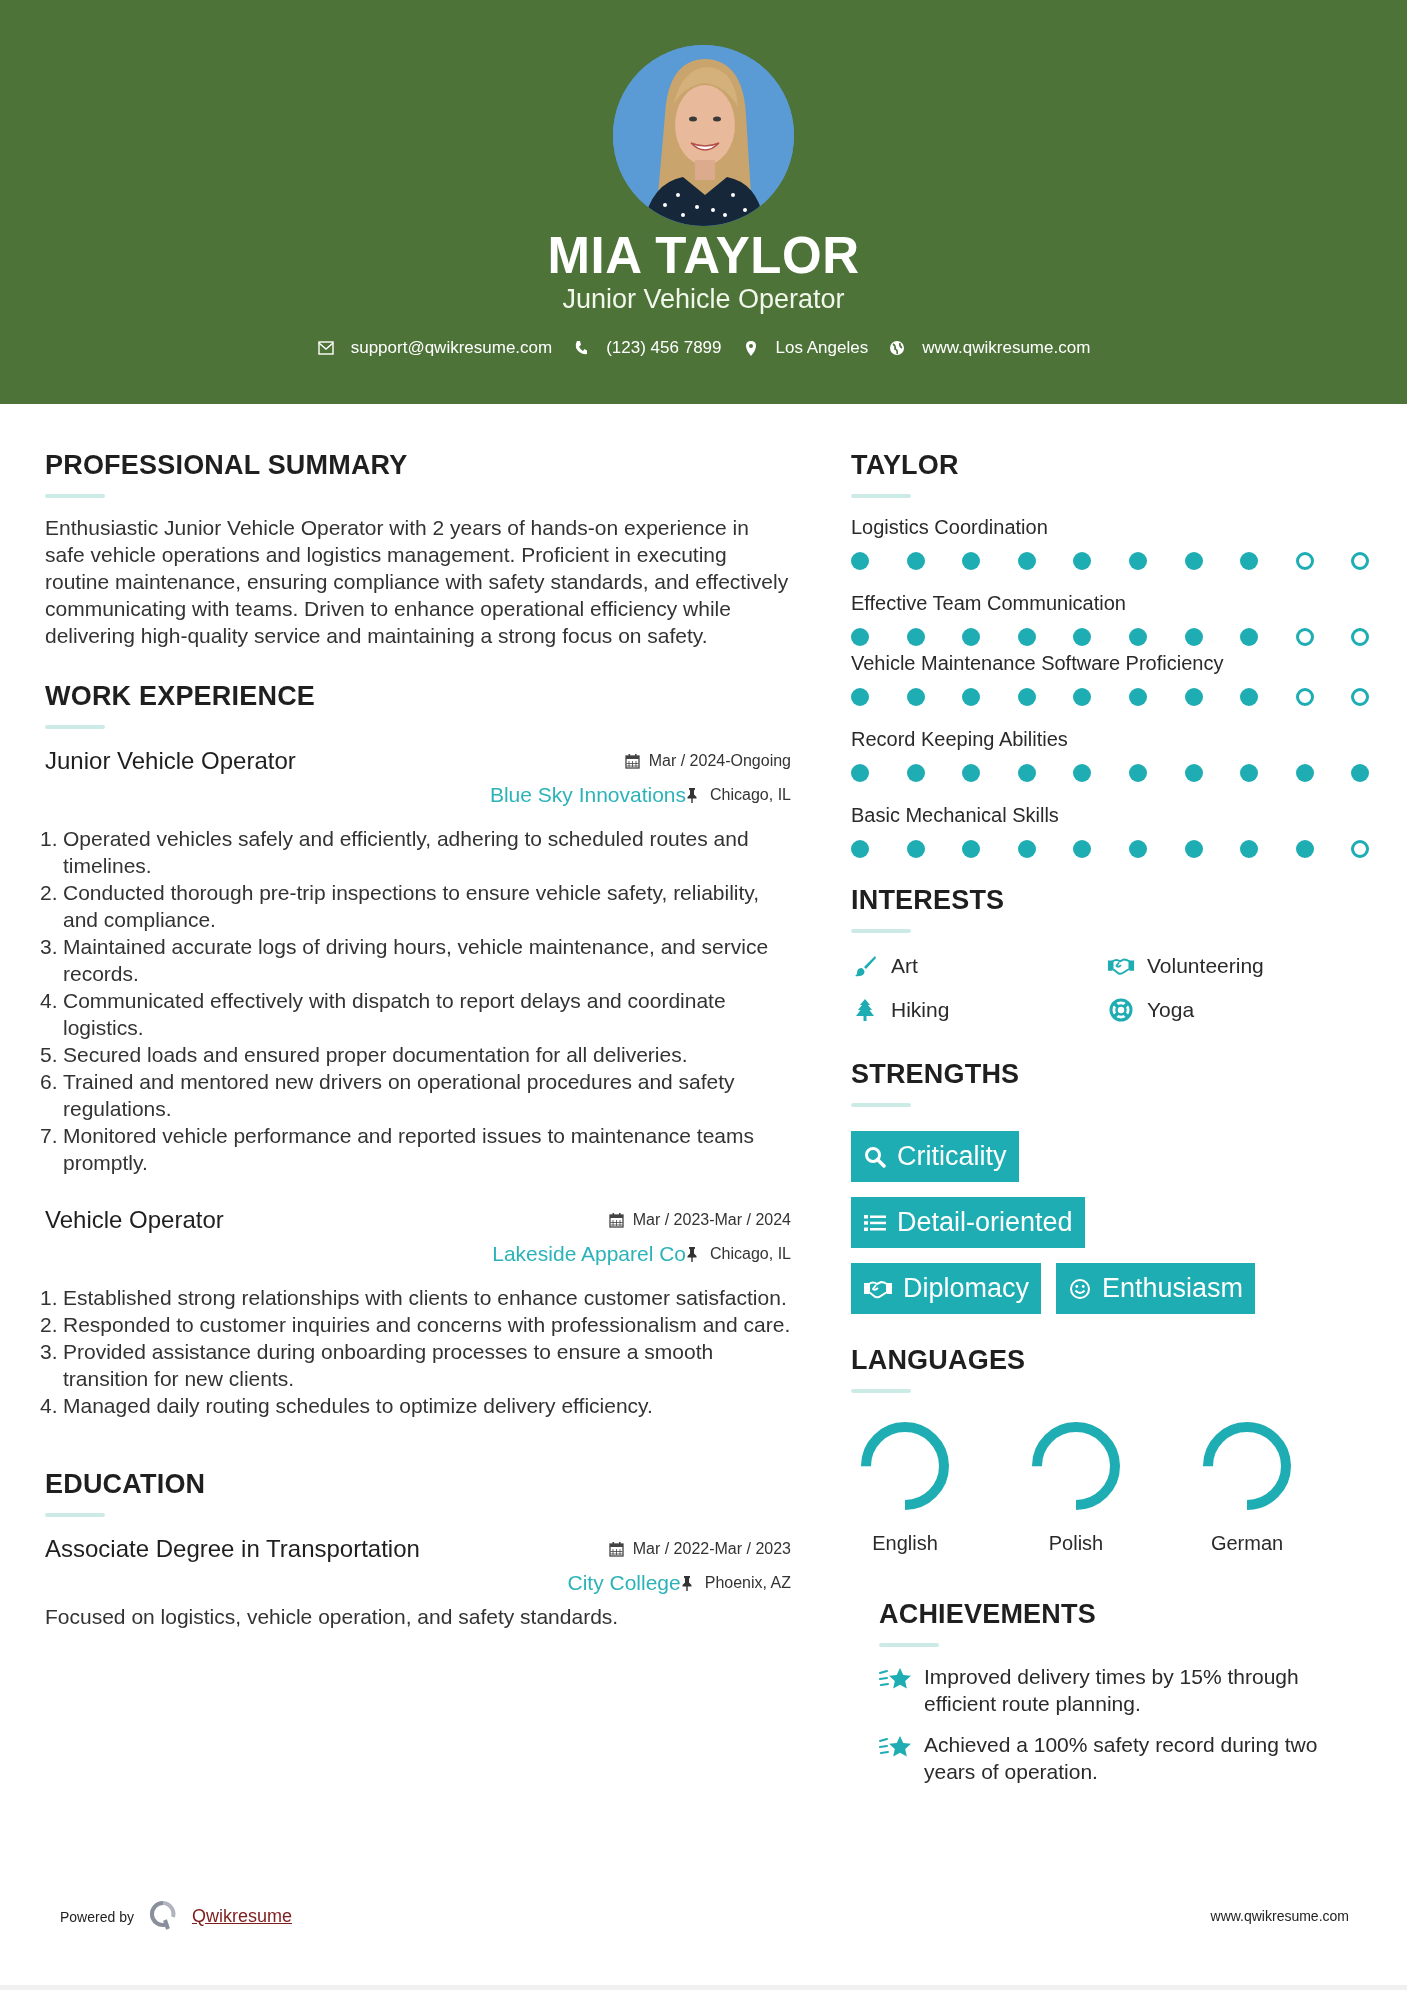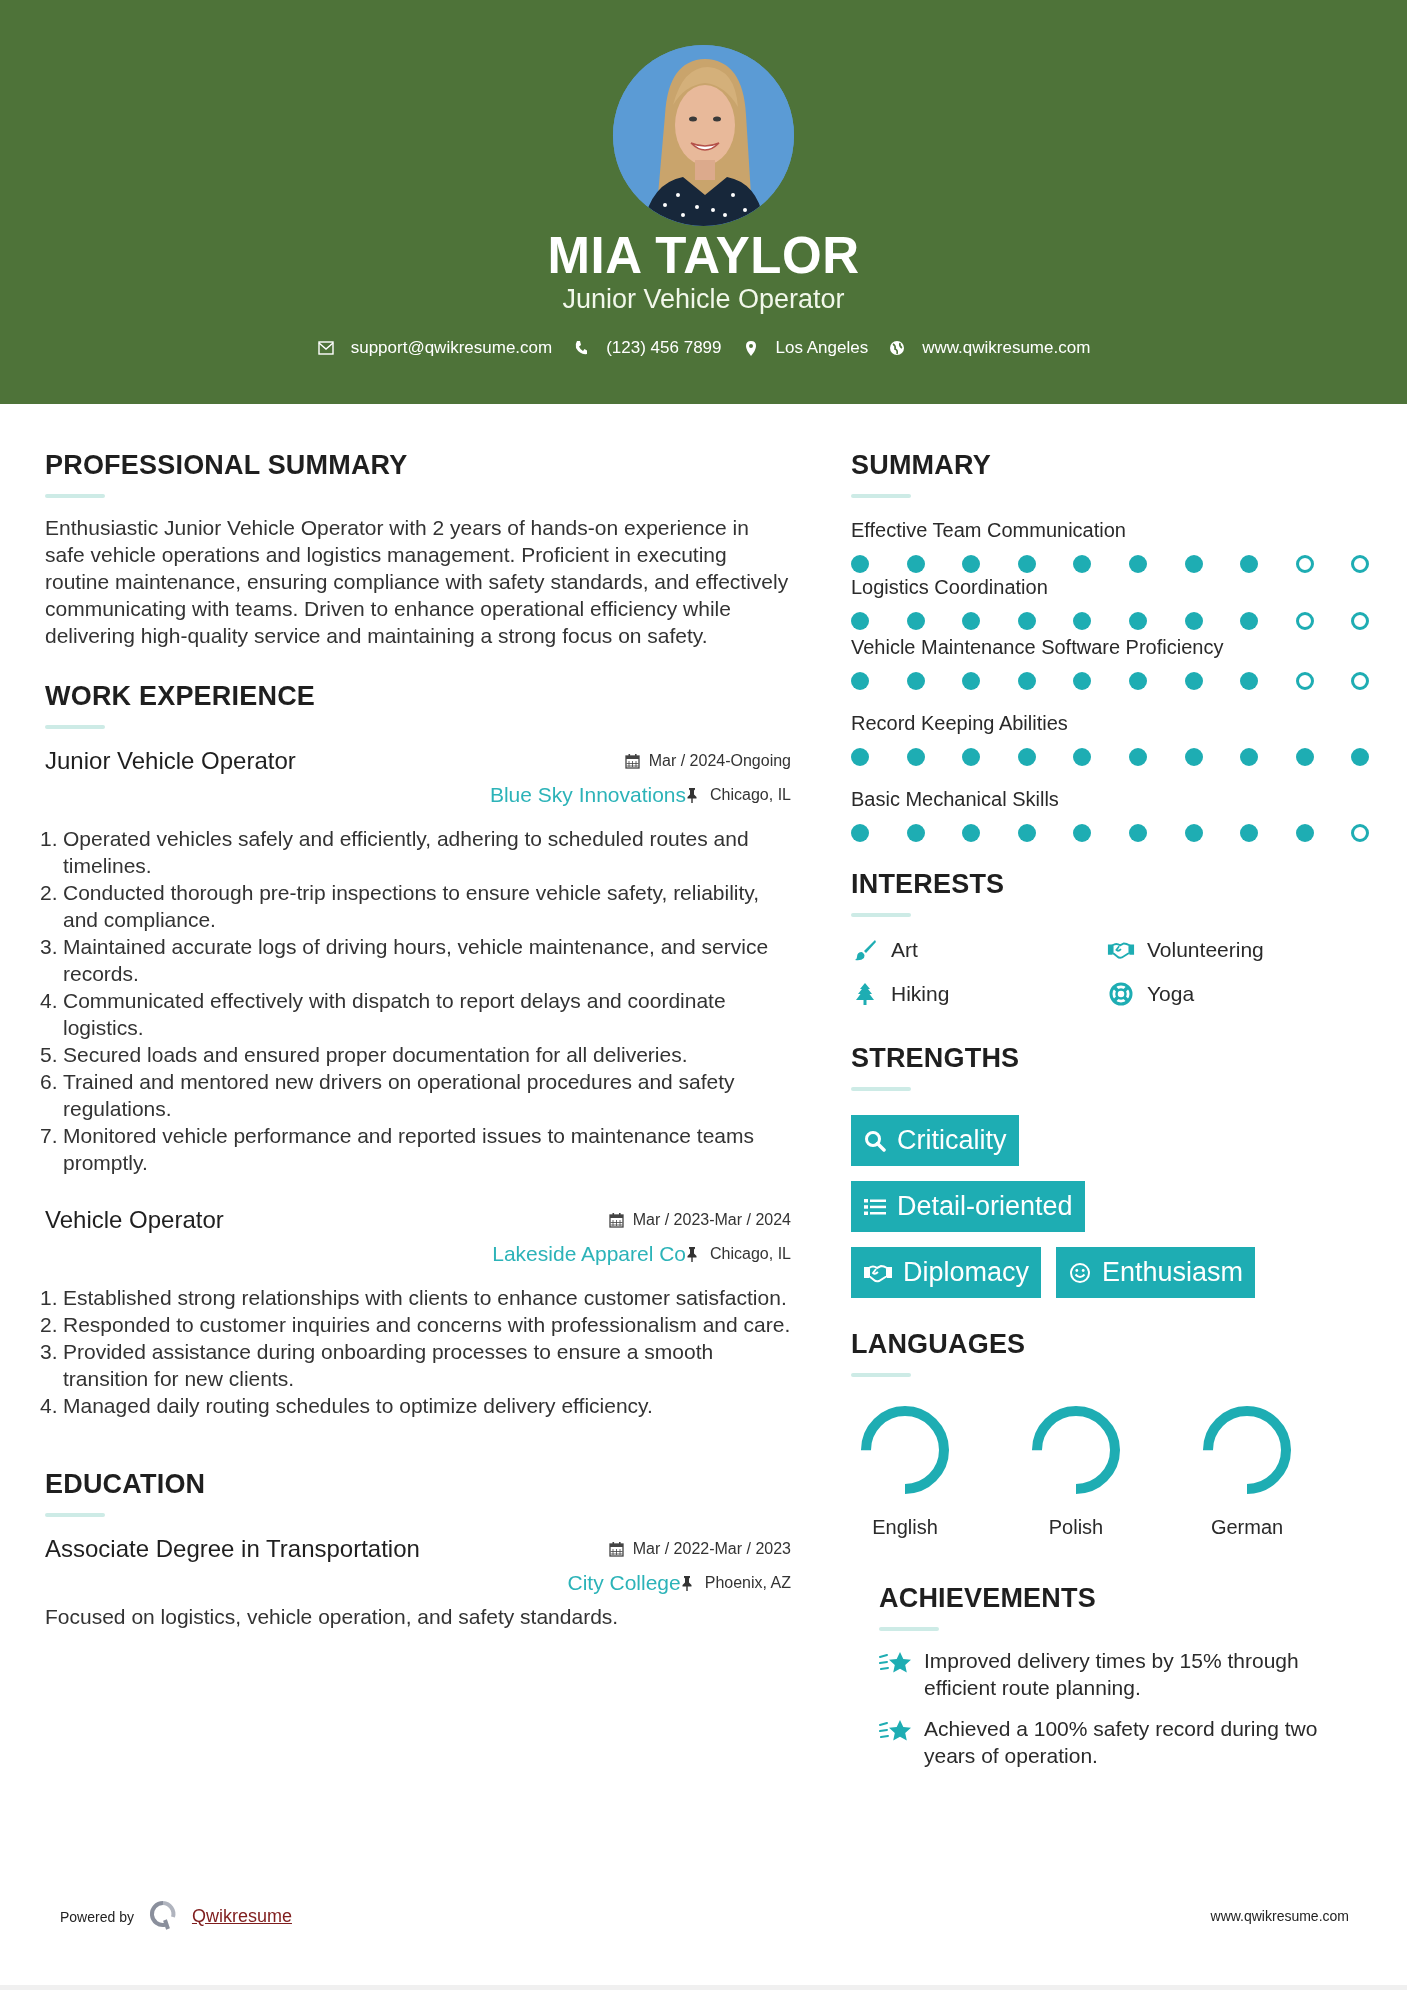--- a/index.html
+++ b/index.html
@@ -271,40 +271,40 @@
         </div>
       </div>
       <p class="summary" style="margin-top:8px;">Focused on logistics, vehicle operation, and safety standards.</p>
     </div>
   </section>
 </div>
 
 <div class="col-right">
 
   <section>
-    <div class="sec-title">SUMMARY</div>
+    <div class="sec-title">TAYLOR</div>
     <div class="sec-bar"></div>
     <div id="skills-list" style="margin-top:16px;">
+        <div class="skill">
+          <div class="skill-label">Logistics Coordination</div>
+          <div class="dots">
+            <span class="dot on"></span>
+            <span class="dot on"></span>
+            <span class="dot on"></span>
+            <span class="dot on"></span>
+            <span class="dot on"></span>
+            <span class="dot on"></span>
+            <span class="dot on"></span>
+            <span class="dot on"></span>
+            <span class="dot off"></span>
+            <span class="dot off"></span>
+          </div>
+        </div>
         <div class="skill" style="margin-top: 19px;">
           <div class="skill-label">Effective Team Communication</div>
-          <div class="dots">
-            <span class="dot on"></span>
-            <span class="dot on"></span>
-            <span class="dot on"></span>
-            <span class="dot on"></span>
-            <span class="dot on"></span>
-            <span class="dot on"></span>
-            <span class="dot on"></span>
-            <span class="dot on"></span>
-            <span class="dot off"></span>
-            <span class="dot off"></span>
-          </div>
-        </div>
-        <div class="skill">
-          <div class="skill-label">Logistics Coordination</div>
           <div class="dots">
             <span class="dot on"></span>
             <span class="dot on"></span>
             <span class="dot on"></span>
             <span class="dot on"></span>
             <span class="dot on"></span>
             <span class="dot on"></span>
             <span class="dot on"></span>
             <span class="dot on"></span>
             <span class="dot off"></span>

